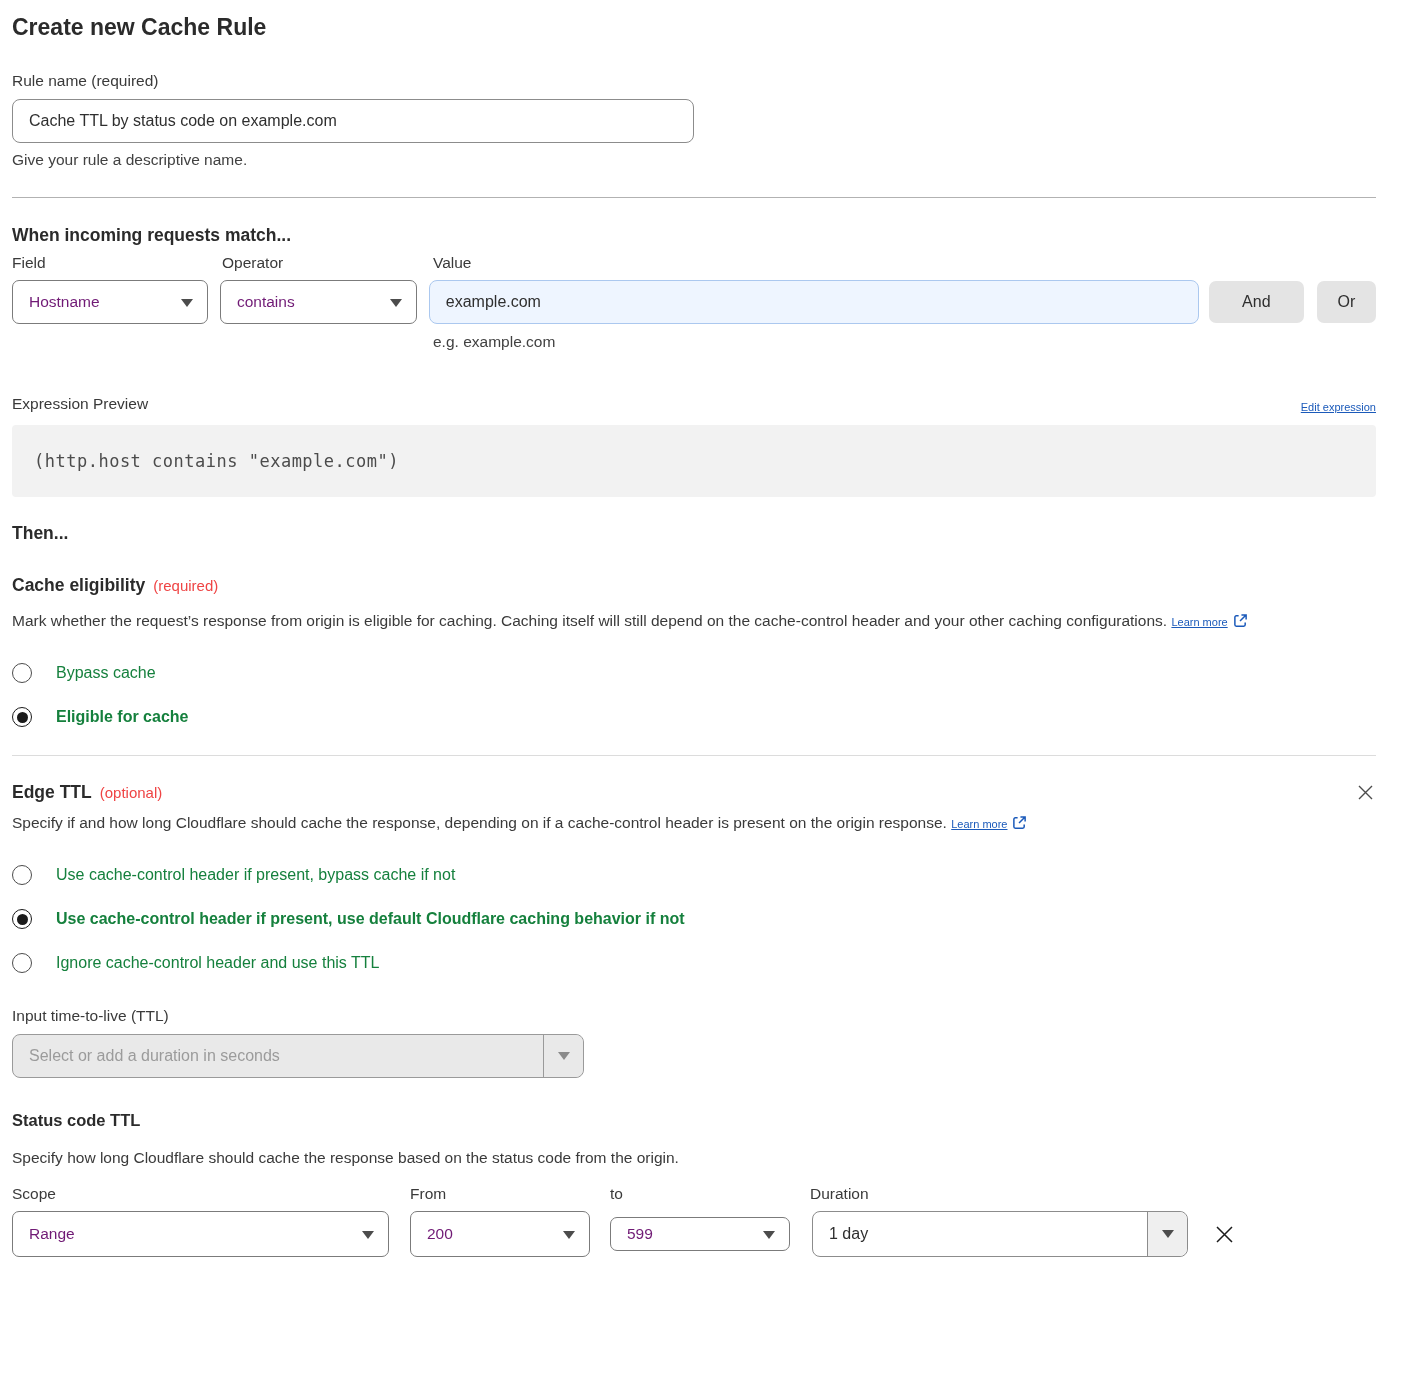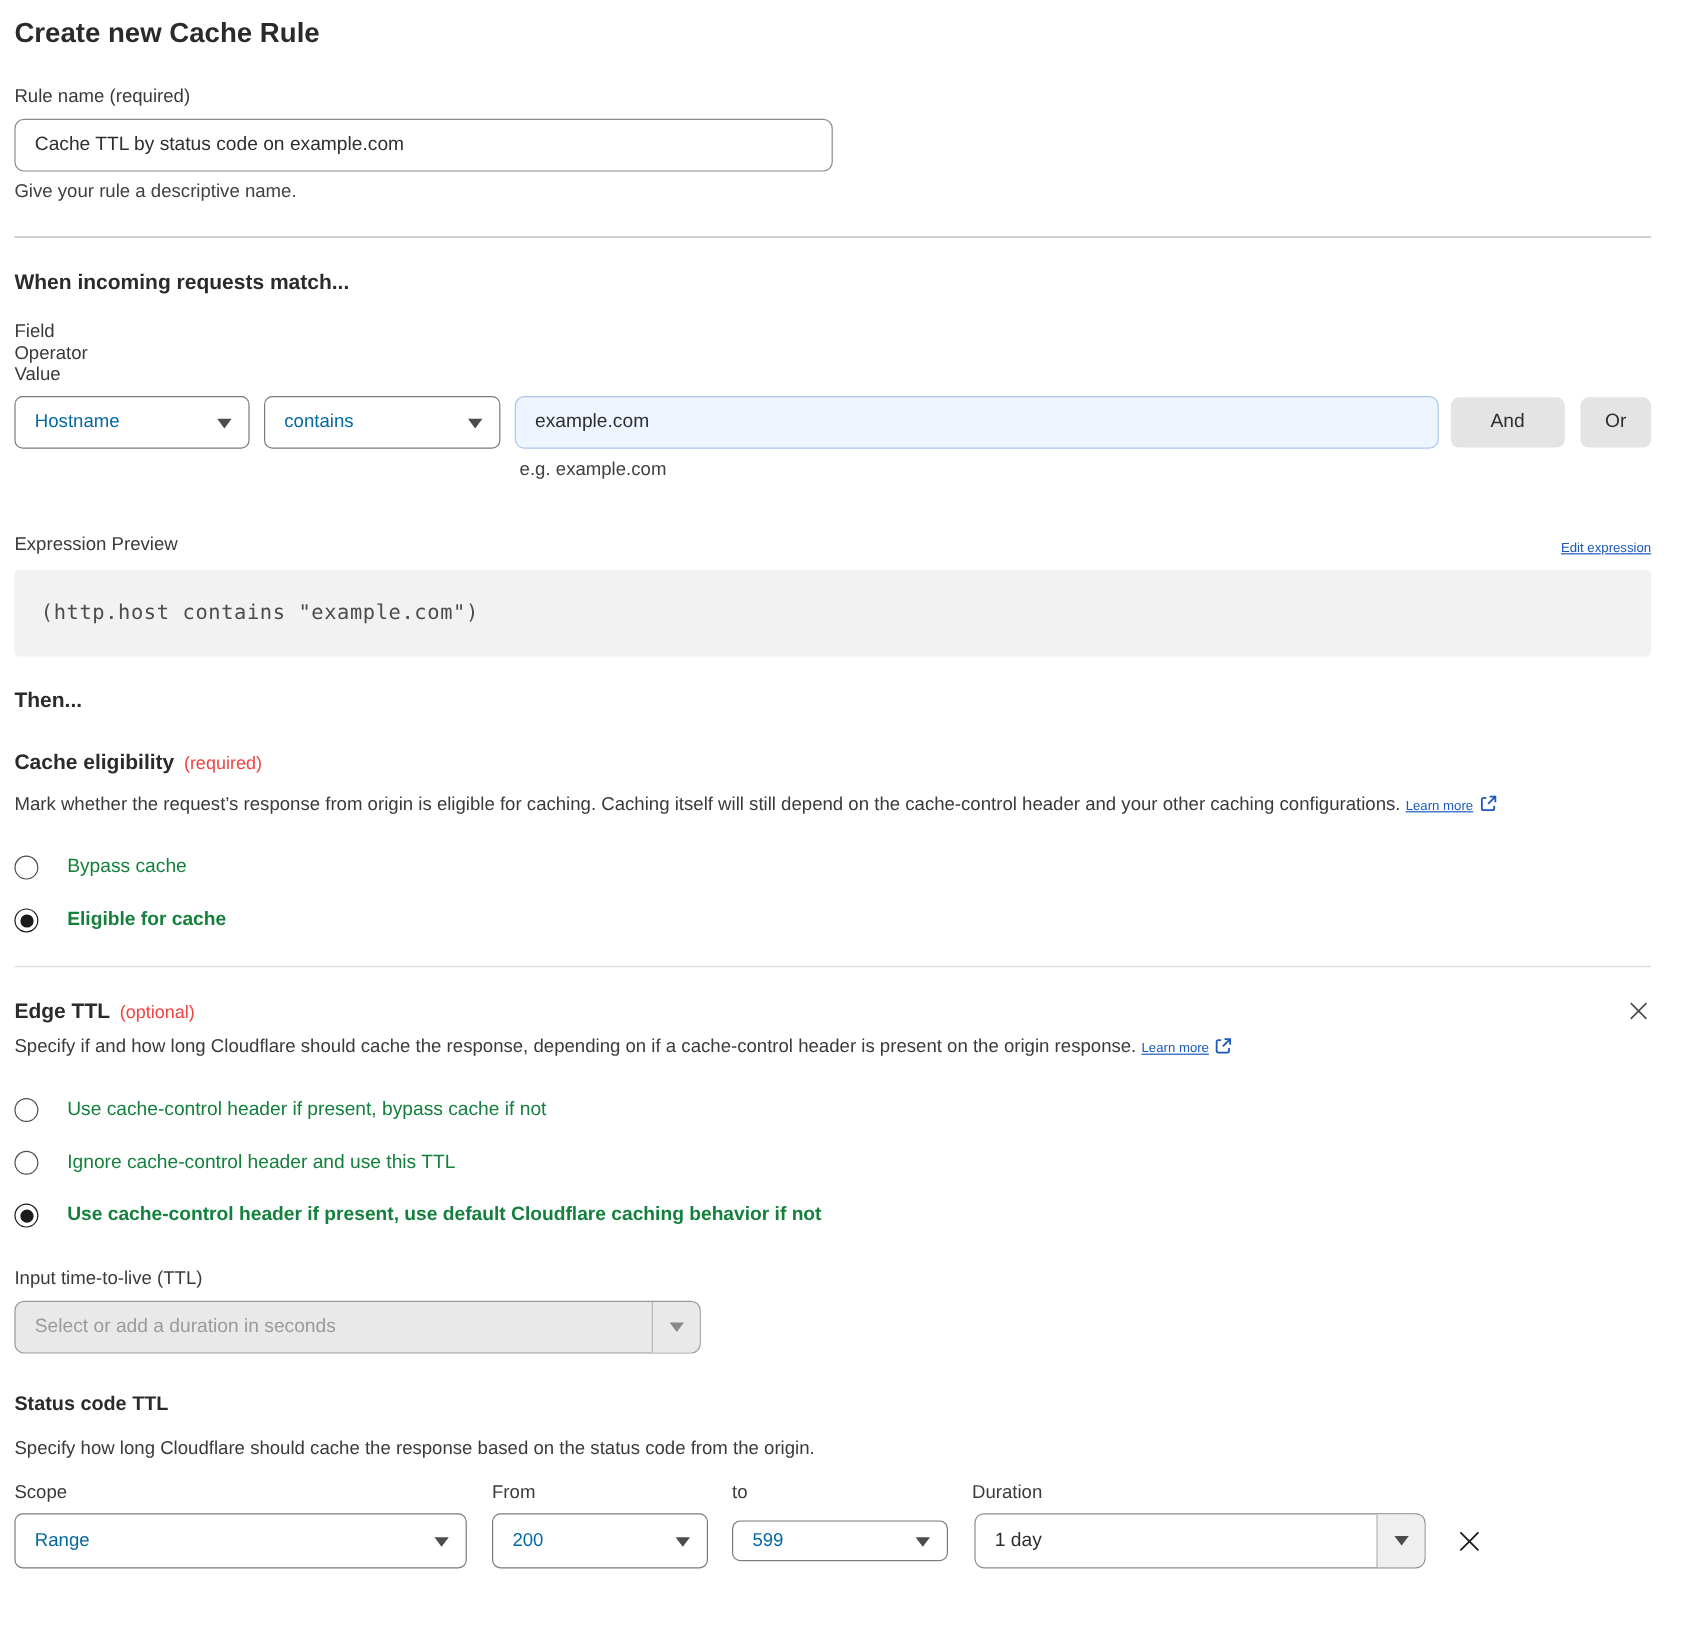--- a/index.html
+++ b/index.html
@@ -24,31 +24,31 @@
     padding:0 16px; height:44px; outline:none; background:#fff;
   }
   .rule-name-input { width:682px; margin-top:9px; display:block; }
 
   .divider { border:none; border-top:1px solid #b2b2b2; margin:28px 0 0 0; }
   .divider.light { border-top-color:#dcdcdc; }
 
   h2.section-heading { font-size:17.5px; font-weight:bold; color:#2b2b2b; margin:27px 0 0 0; }
 
   
-  .match-labels { display:flex; margin-top:22px;flex-direction:column; }
+  .match-labels { display:flex; margin-top:8px; }
   .match-labels .l1 { width:210px; }
   .match-labels .l2 { width:211px; }
   .match-labels .l3 { flex:1; }
   .match-controls { display:flex; margin-top:8px; align-items:center; }
 
   
   .select {
     position:relative; height:44px; border:1px solid #7b7b7b; border-radius:7px;
     background:#fff; display:flex; align-items:center; padding:0 36px 0 16px;
-    font-size:15.5px; color:#0369a1; cursor:pointer;
+    font-size:15.5px; color:#701a75; cursor:pointer;
   }
   .select .caret {
     position:absolute; right:14px; top:50%; margin-top:-3px;
     width:0; height:0; border-left:6px solid transparent; border-right:6px solid transparent;
     border-top:8px solid #4c4c4c;
   }
   .sel-field { width:198px; margin-right:12px; }
   .sel-operator { width:199px; margin-right:12px; }
 
   .value-input {
@@ -226,26 +226,26 @@
           <path d="M6 3H3.5C2.7 3 2 3.7 2 4.5v8C2 13.3 2.7 14 3.5 14h8c.8 0 1.5-.7 1.5-1.5V10" stroke="#1b5aba" stroke-width="1.6"></path>
           <path d="M9 2h5v5M13.6 2.4 7.5 8.5" stroke="#1b5aba" stroke-width="1.6"></path>
         </svg></span>
   </p>
 
   <div class="radio-row" style="margin-top:26px;">
     <span class="radio"></span>
     <span class="radio-label">Use cache-control header if present, bypass cache if not</span>
   </div>
   <div class="radio-row" style="margin-top:24px;">
+    <span class="radio checked"></span>
+    <span class="radio-label bold">Use cache-control header if present, use default Cloudflare caching behavior if not</span>
+  </div>
+  <div class="radio-row" style="margin-top:24px;">
     <span class="radio"></span>
     <span class="radio-label">Ignore cache-control header and use this TTL</span>
-  </div>
-  <div class="radio-row" style="margin-top:24px;">
-    <span class="radio checked"></span>
-    <span class="radio-label bold">Use cache-control header if present, use default Cloudflare caching behavior if not</span>
   </div>
 
   <div style="margin-top:34px;">
     <div class="label">Input time-to-live (TTL)</div>
     <div class="combo disabled ttl-combo">
       <span class="combo-text">Select or add a duration in seconds</span>
       <span class="combo-btn">
           <span class="caret"></span>
         </span>
     </div>

